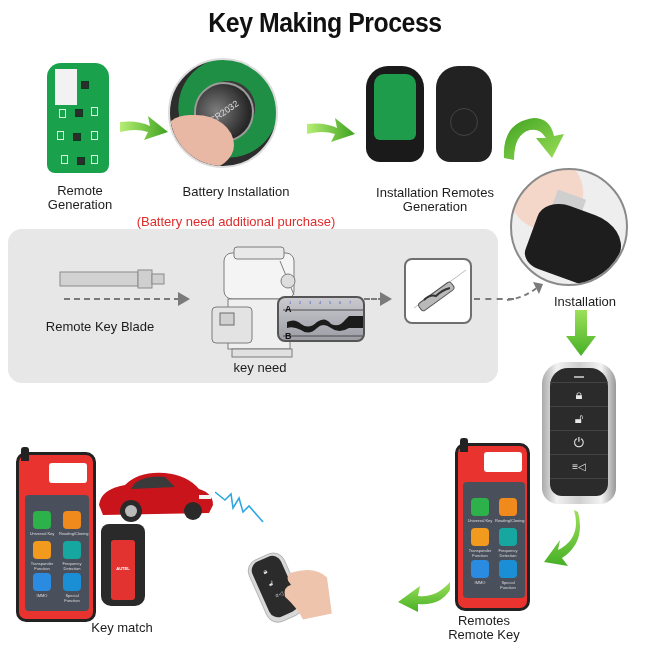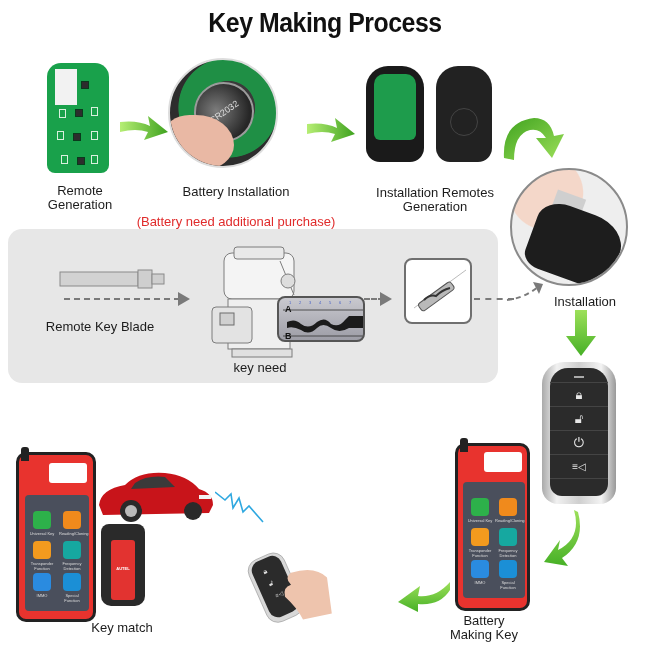--- a/index.html
+++ b/index.html
@@ -244,22 +244,22 @@
     <div class="app" style="left:36px;top:46px;background:#16a8a0"></div>
     <div class="applabel" style="left:4px;top:66px">Transponder Function</div>
     <div class="applabel" style="left:32px;top:66px">Frequency Detection</div>
     <div class="app" style="left:8px;top:78px;background:#2a8be0"></div>
     <div class="app" style="left:36px;top:78px;background:#1b8fd6"></div>
     <div class="applabel" style="left:4px;top:98px">IMMO</div>
     <div class="applabel" style="left:32px;top:98px">Special Function</div>
   </div>
 </div>
 <div class="abs label" style="left:436px;top:614px;width:96px;">
-  <div>Battery</div>
-  <div>Making Key</div>
+  <div>Remotes</div>
+  <div>Remote Key</div>
 </div>
 
 <svg class="abs" style="left:396px;top:578px;width:56px;height:36px" viewBox="0 0 56 36">
   <path d="M54 4 Q40 20 22 18 L24 8 L2 24 L22 34 L22 26 Q44 28 54 12 Z" fill="url(#gd)"></path>
 </svg>
 
 <div class="abs tablet" style="left:16px;top:452px;width:80px;height:170px;">
   <div class="ant" style="left:2px;top:-8px"></div>
   <div class="window" style="left:30px;top:8px;width:38px;height:20px"></div>
   <div class="screen" style="left:6px;top:40px;width:64px;height:116px">

